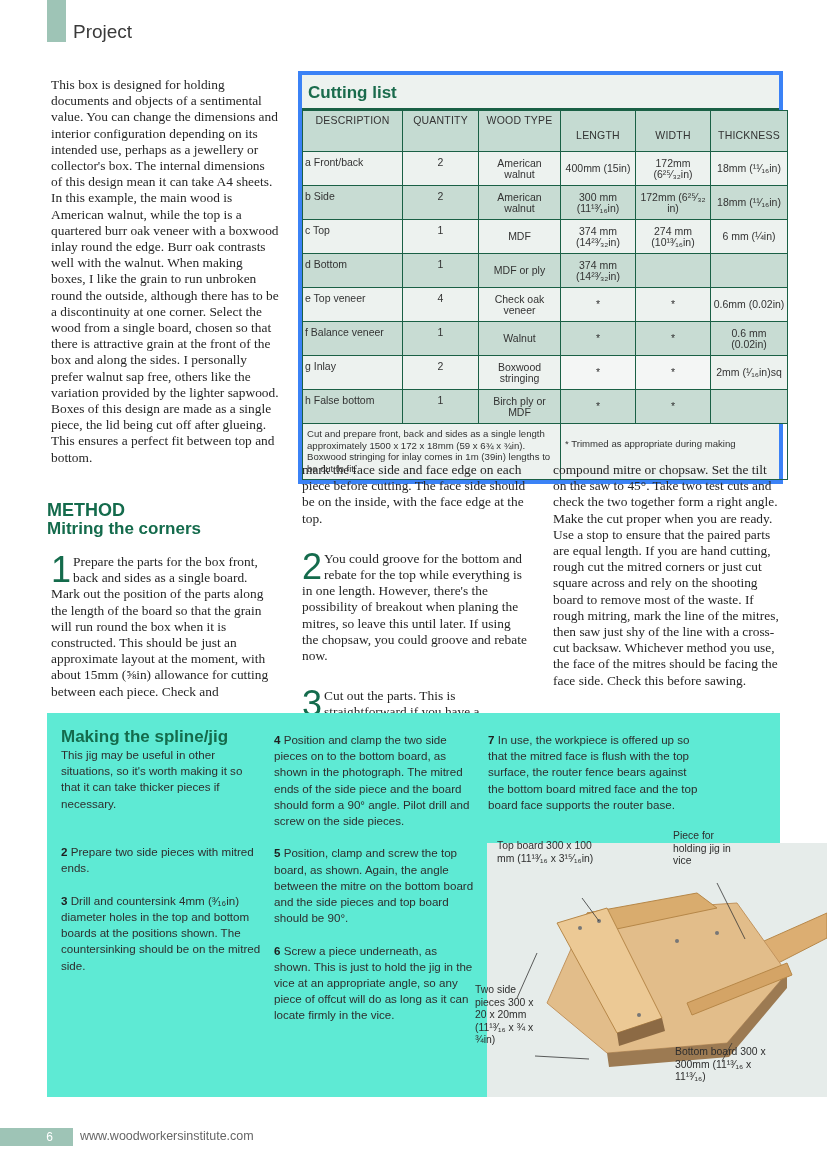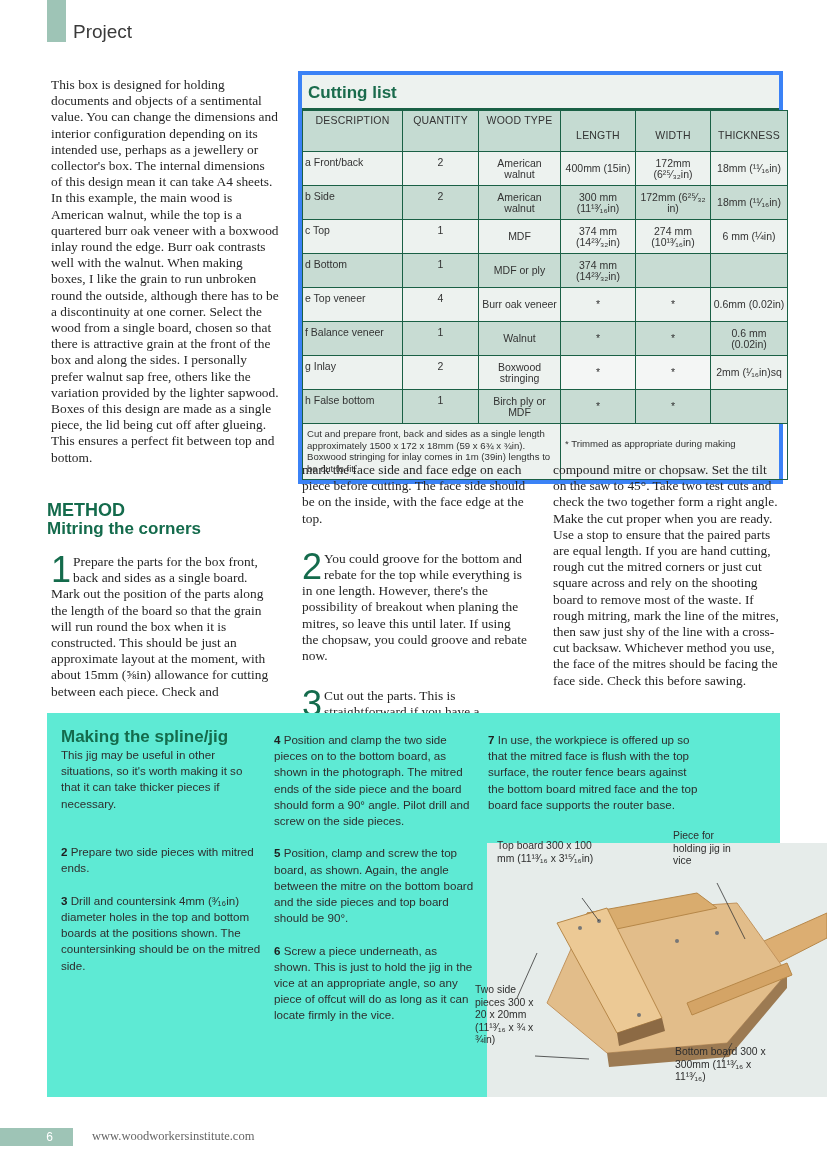--- a/index.html
+++ b/index.html
@@ -56,22 +56,22 @@
   .panel-title { font-family:"Liberation Sans", sans-serif; font-weight:bold; color:#146b4c;
                  font-size:17px; line-height:20px; margin:0 !important; }
 
   #photo { position:absolute; left:440px; top:130px; width:340px; height:254px; }
   .callout { position:absolute; font-family:"Liberation Sans", sans-serif; font-size:10.4px;
              line-height:12.5px; color:#2e2e2e; }
 
   .footer-bar { position:absolute; left:0; top:1128px; width:73px; height:18px; background:#9ec4b6;
                 color:#ffffff; font-family:"Liberation Sans", sans-serif; font-size:12px;
                 text-align:right; box-sizing:border-box; padding-right:20px; line-height:18px; }
-  .footer-url { position:absolute; left:80px; top:1129px; font-family:Liberation Serif, serif;
-                font-size:12.5px; color:#666;margin-left:12px; }
+  .footer-url { position:absolute; left:80px; top:1129px; font-family:Liberation Sans, sans-serif;
+                font-size:12.5px; color:#666; }
 </style>
 </head>
 <body>
 
 <div class="header-bar"></div>
 <div class="header-title">Project</div>
 
 <div id="intro" class="serif-col">
   <p>This box is designed for holding documents and objects of a sentimental value. You can change the dimensions and interior configuration depending on its intended use, perhaps as a jewellery or collector's box. The internal dimensions of this design mean it can take A4 sheets. In this example, the main wood is American walnut, while the top is a quartered burr oak veneer with a boxwood inlay round the edge. Burr oak contrasts well with the walnut. When making boxes, I like the grain to run unbroken round the outside, although there has to be a discontinuity at one corner. Select the wood from a single board, chosen so that there is attractive grain at the front of the box and along the sides. I personally prefer walnut sap free, others like the variation provided by the lighter sapwood. Boxes of this design are made as a single piece, the lid being cut off after glueing. This ensures a perfect fit between top and bottom.</p>
 </div>
@@ -126,21 +126,21 @@
           <td class="desc">d Bottom</td>
           <td class="qty">1</td>
           <td>MDF or ply</td>
           <td>374 mm (14²³⁄₃₂in)</td>
           <td></td>
           <td></td>
         </tr>
         <tr class="plain">
           <td class="desc">e Top veneer</td>
           <td class="qty">4</td>
-          <td>Burr oak veneer</td>
+          <td>Check oak veneer</td>
           <td>*</td>
           <td>*</td>
           <td>0.6mm (0.02in)</td>
         </tr>
         <tr class="alt">
           <td class="desc">f Balance veneer</td>
           <td class="qty">1</td>
           <td>Walnut</td>
           <td>*</td>
           <td>*</td>

